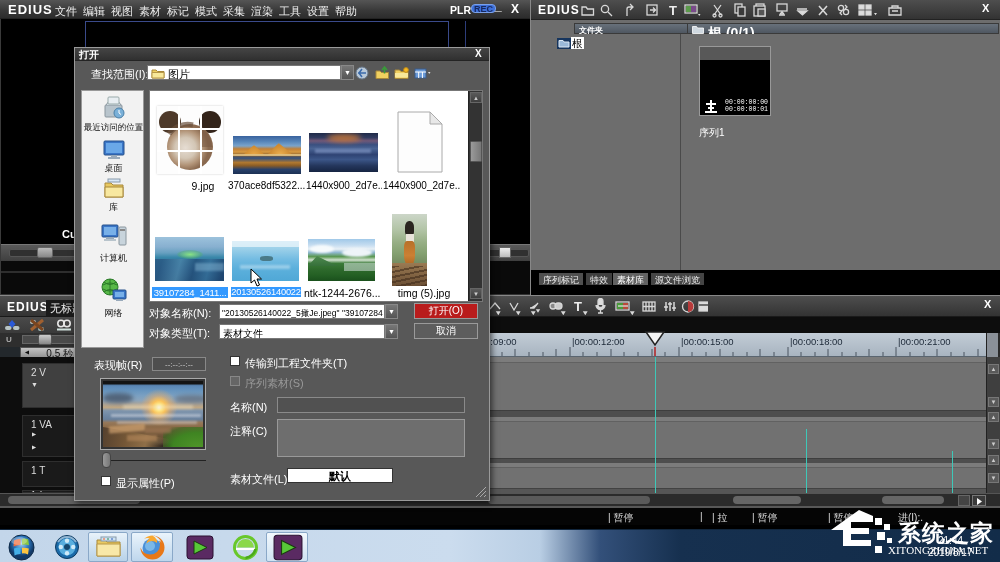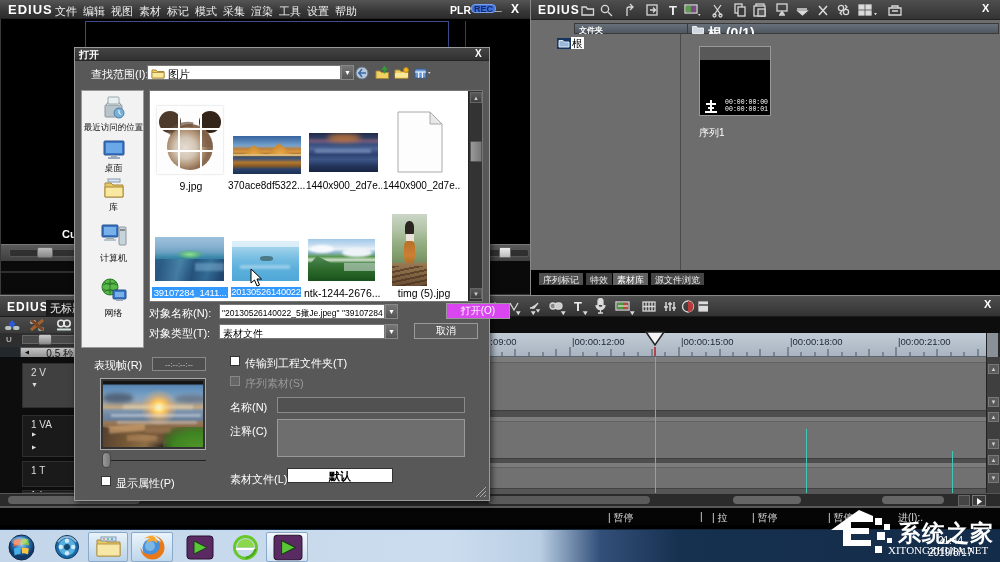--- a/index.html
+++ b/index.html
@@ -466,21 +466,21 @@
       <div class="abs" style="left:0px;top:18px;width:68px;height:2px;background:#e0c080;opacity:.9;"></div>
     </div>
     <div class="abs" style="left:159px;top:42px;width:69px;height:39px;background:linear-gradient(#1e2a48 0%,#323c60 12%,#705878 20%,#3a5080 30%,#4a6494 40%,#2e4272 55%,#3c5688 68%,#24365c 84%,#162442 100%);overflow:hidden;">
       <div class="abs" style="left:18px;top:1px;width:34px;height:8px;background:#c87838;border-radius:50%;filter:blur(2.5px);opacity:.85;"></div>
       <div class="abs" style="left:6px;top:16px;width:56px;height:4px;background:rgba(150,170,215,.5);filter:blur(1px);"></div>
     </div>
     <svg class="abs" style="left:246px;top:19px;" width="48" height="64" viewBox="0 0 48 64">
       <path d="M2 2 h32 l12 12 v48 h-44 z" fill="#fdfdfd" stroke="#aaa"></path>
       <path d="M34 2 l12 12 h-12 z" fill="#e8e8e8" stroke="#aaa"></path>
     </svg>
-    <div class="abs" style="left:8px;top:89px;width:66px;text-align:center;font-size:10.5px;">9.jpg</div>
+    <div class="abs" style="left:20px;top:89px;width:66px;text-align:center;font-size:10.5px;">9.jpg</div>
     <div class="abs" style="left:78px;top:89px;width:77px;text-align:center;font-size:10px;white-space:nowrap;overflow:hidden;">370ace8df5322...</div>
     <div class="abs" style="left:156px;top:89px;width:76px;text-align:center;font-size:10px;white-space:nowrap;overflow:hidden;">1440x900_2d7e...</div>
     <div class="abs" style="left:233px;top:89px;width:78px;text-align:center;font-size:10px;white-space:nowrap;overflow:hidden;">1440x900_2d7e...</div>
 
     <div class="abs" style="left:5px;top:146px;width:69px;height:44px;background:linear-gradient(#9cc2dc 0%,#88b0d0 22%,#68a0c0 36%,#3a88aa 46%,#2e6e96 58%,#2a5a88 74%,#1e4066 100%);overflow:hidden;">
       <div class="abs" style="left:22px;top:13px;width:26px;height:9px;background:radial-gradient(ellipse, rgba(140,230,130,.95), rgba(80,180,100,.4) 60%, transparent 75%);"></div>
       <div class="abs" style="left:0;top:22px;width:69px;height:22px;background:linear-gradient(105deg,#2a5a84 10%,#4a84a8 35%,#24527c 55%,#35709a 75%,#1e4670 95%);opacity:.85;"></div>
       <div class="abs" style="left:40px;top:26px;width:29px;height:8px;background:rgba(130,180,210,.5);filter:blur(1px);"></div>
     </div>
     <div class="abs" style="left:82px;top:150px;width:67px;height:40px;background:linear-gradient(#b4dcf0 0%,#98cee8 22%,#74bce2 45%,#5cb0dc 68%,#50a8d6 100%);overflow:hidden;">
@@ -518,21 +518,21 @@
     <div class="abs" style="left:70px;top:1px;width:166px;height:15px;background:#fff;border:1px solid #777;overflow:hidden;">
       <span class="abs" style="left:2px;top:3px;font-size:8.5px;color:#000;white-space:nowrap;">"20130526140022_5撖Je.jpeg" "39107284</span>
     </div>
     <div class="abs" style="left:236px;top:1px;width:13px;height:15px;background:linear-gradient(#777,#555);border:1px solid #888;color:#fff;font-size:7px;text-align:center;line-height:14px;">▼</div>
     <span class="abs" style="left:0;top:23px;font-size:11px;color:#fff;">对象类型(T):</span>
     <div class="abs" style="left:70px;top:21px;width:166px;height:15px;background:#fff;border:1px solid #777;">
       <span class="abs" style="left:3px;top:2px;font-size:10px;color:#000;">素材文件</span>
     </div>
     <div class="abs" style="left:236px;top:21px;width:13px;height:15px;background:linear-gradient(#777,#555);border:1px solid #888;color:#fff;font-size:7px;text-align:center;line-height:14px;">▼</div>
   </div>
-  <button class="abs" style="left:339px;top:255px;width:64px;height:16px;background:#d946ef;border:1px solid #9a9a9a;color:#fff;font-size:10px;font-family:inherit;margin-left:32px;">打开(O)</button>
+  <button class="abs" style="left:339px;top:255px;width:64px;height:16px;background:#b91c1c;border:1px solid #9a9a9a;color:#fff;font-size:10px;font-family:inherit;">打开(O)</button>
   <button class="abs" style="left:339px;top:275px;width:64px;height:16px;background:#5d5d5d;border:1px solid #9a9a9a;color:#fff;font-size:10px;font-family:inherit;">取消</button>
 
   <span class="abs" style="left:19px;top:310px;font-size:11px;color:#fff;">表现帧(R)</span>
   <div class="abs" style="left:77px;top:309px;width:54px;height:14px;background:#4e4e4e;border:1px solid #888;color:#ccc;font-size:8px;text-align:center;line-height:13px;">--:--:--:--</div>
   <div class="abs" id="preview" style="left:25px;top:330px;width:106px;height:72px;border:1px solid #aaa;outline:1px solid #333;outline-offset:-2px;background:#333;padding:2px;">
     <div style="width:100%;height:100%;position:relative;overflow:hidden;background:
       radial-gradient(circle at 56% 40%, #fffce0 0%, #ffe682 5%, rgba(255,195,85,.95) 10%, rgba(242,175,95,.5) 17%, transparent 27%),
       linear-gradient(#141414 0%, #141414 4%, #5a86b4 7%, #6694be 14%, #7aa0c2 22%, #8aa4bc 29%, #b0a492 36%, #c0a884 40%, #7e94ac 45%, #7088a4 52%, #68809c 58%, #96785a 63%, #8a6a48 70%, #7a5c3e 78%, #695034 86%, #4a4030 93%, #101010 98%, #101010 100%);">
       <div class="abs" style="left:0;top:12px;width:30px;height:10px;background:rgba(70,85,105,.8);border-radius:45%;filter:blur(2px);"></div>
       <div class="abs" style="left:72px;top:14px;width:34px;height:8px;background:rgba(95,105,120,.7);border-radius:45%;filter:blur(2px);"></div>

